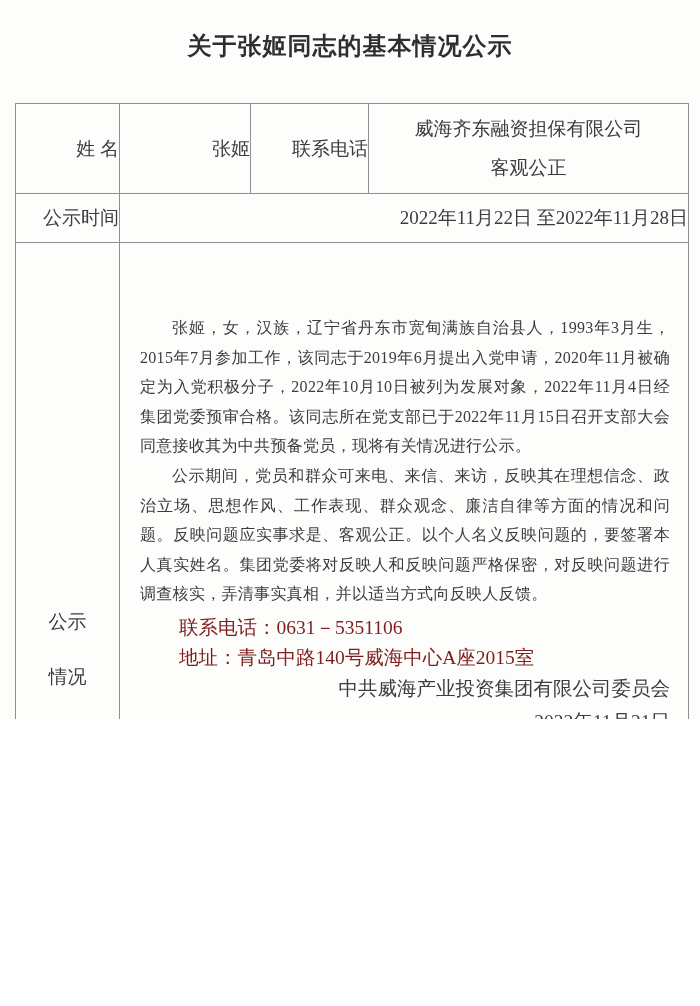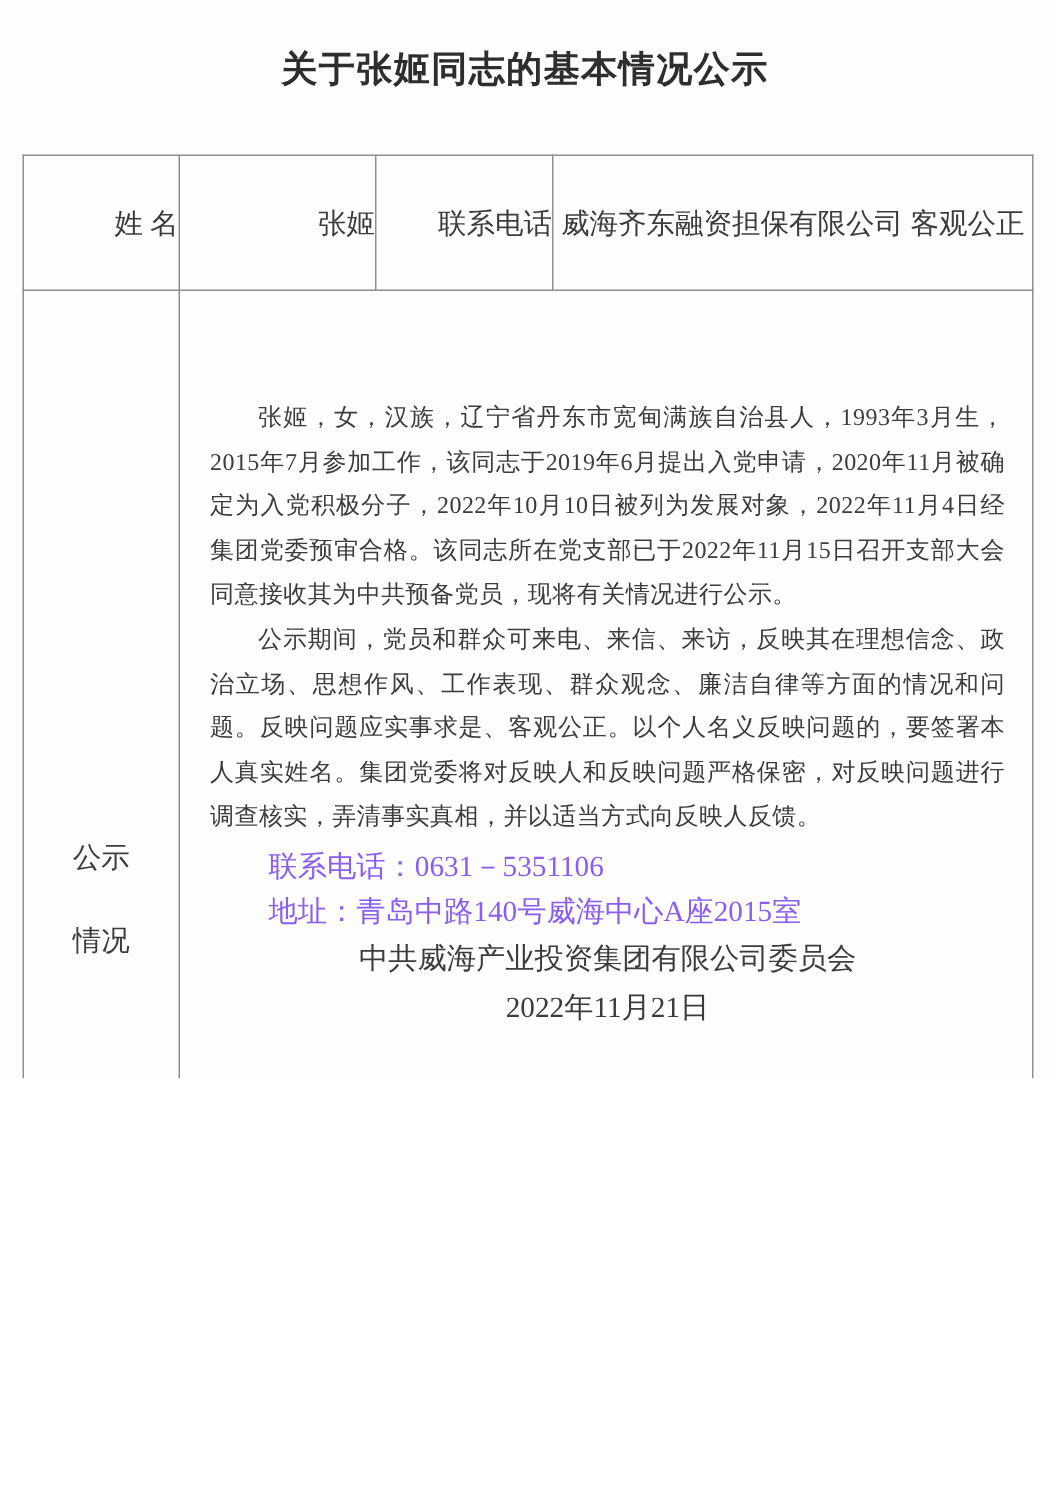--- a/index.html
+++ b/index.html
@@ -48,21 +48,21 @@
   #info-table .c1 { width: 103px; }
   #info-table .c2 { width: 130px; }
   #info-table .c3 { width: 117px; }
   #info-table .c4 { width: 319px; }
   .cell-center { text-align: right; }
   .row-name td { height: 89px; }
   .row-time td { height: 48px; }
   .row-status td { height: 742px; }
   .unit-value {
     display: flex;
-    flex-direction: row;
+    flex-direction: column;
     justify-content: space-evenly;
     align-items: center;
     height: 89px;
   }
   .status-label {
     text-align: center;
     line-height: 1.0;
   }
   .status-label span { display: block; text-align: center; }
   .status-label .gap { height: 36px; }
@@ -78,25 +78,25 @@
     line-height: 29.6px;
     text-align: justify;
     letter-spacing: 0.3px;
     color: #3c3c3c;
   }
   .contact-line {
     margin: 0;
     padding-left: 2em;
     font-size: 19.5px;
     line-height: 29.6px;
-    color: #8b5cf6;
+    color: #7f1d1d;
   }
   .contact-block { margin-top: 4px; }
   .signature-block {
-    text-align: center;
+    text-align: right;
     font-size: 19.5px;
     line-height: 33px;
     color: #3c3c3c;
   }
   
   #seal {
     position: absolute;
     left: 307px;
     top: 746px;
     width: 180px;
@@ -135,20 +135,24 @@
       <td class="c1 cell-center">姓  名</td>
       <td class="c2 cell-center">张姬</td>
       <td class="c3 cell-center">联系电话</td>
       <td class="c4">
         <div class="unit-value">
           <span>威海齐东融资担保有限公司</span>
           <span>客观公正</span>
         </div>
       </td>
     </tr>
+    <tr class="row-time">
+      <td class="c1 cell-center">公示时间</td>
+      <td class="cell-center" colspan="3">2022年11月22日 至2022年11月28日</td>
+    </tr>
     <tr class="row-status">
       <td class="c1">
         <div class="status-label">
           <span>公示</span>
           <span class="gap"></span>
           <span>情况</span>
         </div>
       </td>
       <td class="status-content" colspan="3">
         <p>张姬，女，汉族，辽宁省丹东市宽甸满族自治县人，1993年3月生，2015年7月参加工作，该同志于2019年6月提出入党申请，2020年11月被确定为入党积极分子，2022年10月10日被列为发展对象，2022年11月4日经集团党委预审合格。该同志所在党支部已于2022年11月15日召开支部大会同意接收其为中共预备党员，现将有关情况进行公示。</p>

